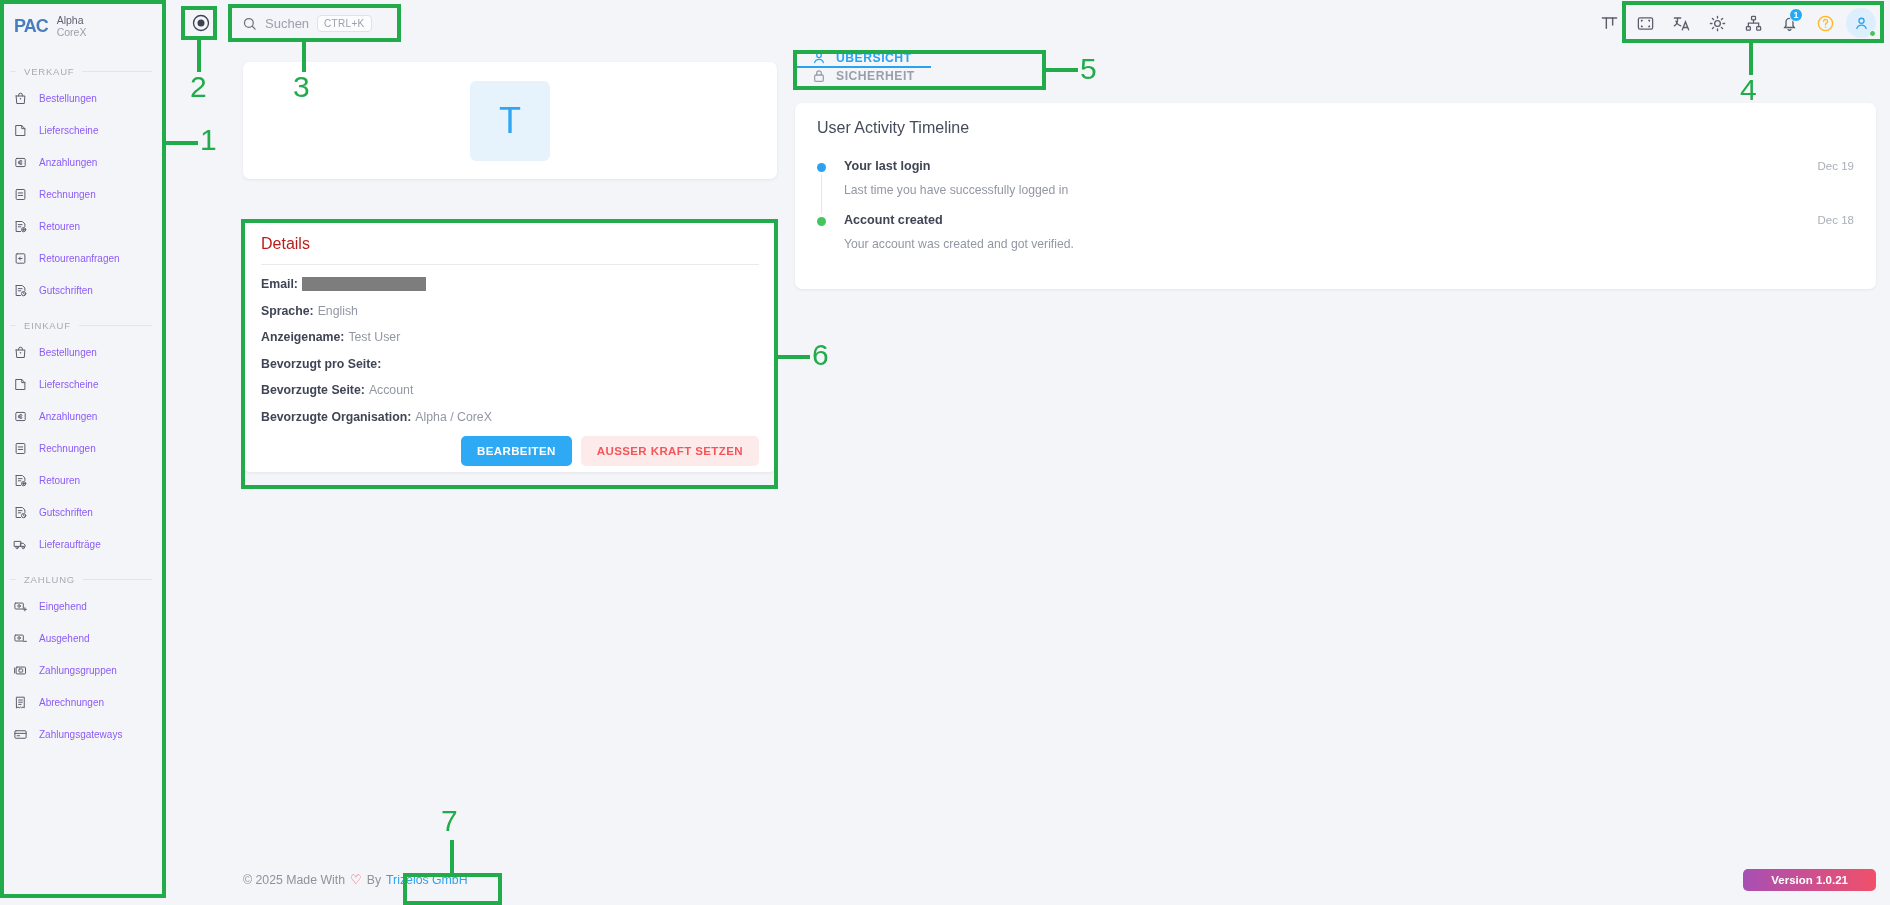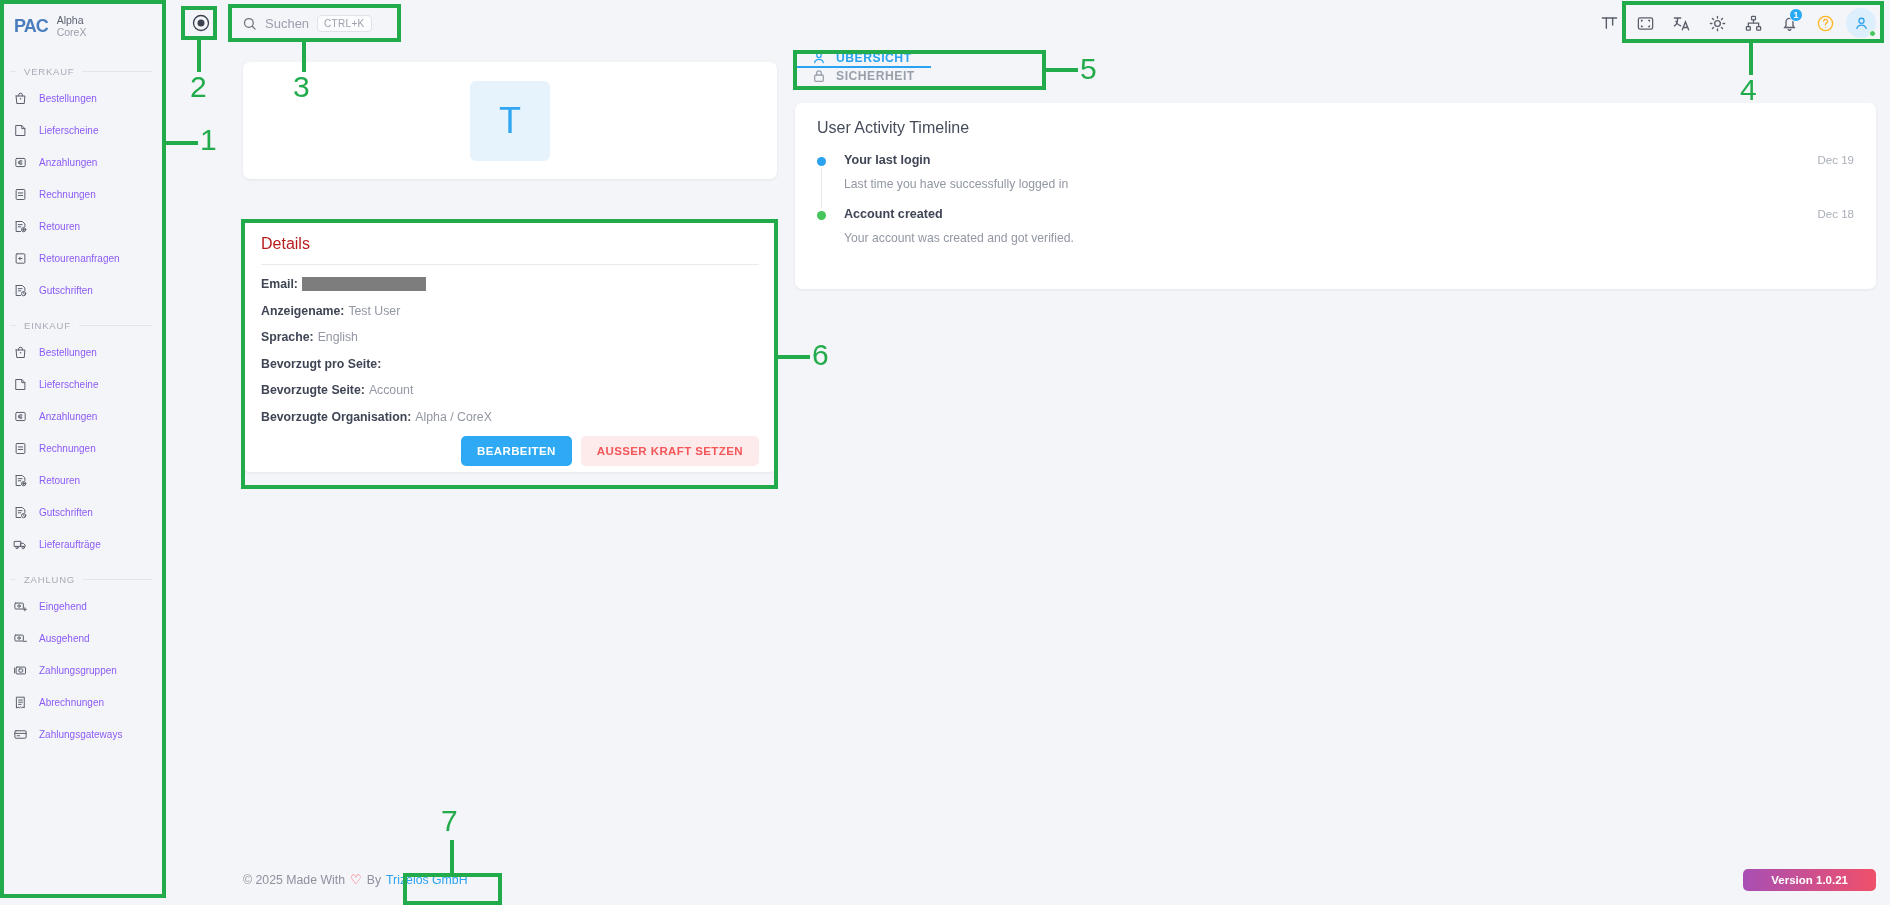--- a/index.html
+++ b/index.html
@@ -146,21 +146,21 @@
   .tab.active { color: #2aa2f0; border-bottom-color: #2aa2f0; }
   .tab.active svg { color: #2aa2f0; }
 
   .timeline-card {
     position: absolute; left: 795px; top: 103px;
     width: 1081px; height: 186px;
     background: #fff; border-radius: 7px;
     box-shadow: 0 1px 3px rgba(20,30,60,.07);
     padding: 16px 22px;
   }
-  .tl-title { font-size: 16px; color: #454b59; margin-bottom: 16px; }
+  .tl-title { font-size: 16px; color: #454b59; margin-bottom: 22px; }
   .tl-item { position: relative; padding-left: 27px; }
   .tl-item .dot {
     position: absolute; left: 0; top: 4px;
     width: 9px; height: 9px; border-radius: 50%;
   }
   .tl-item .line {
     position: absolute; left: 4px; top: 15px; width: 1px; height: 40px; background: #e4e7ec;
   }
   .tl-head { display: flex; align-items: baseline; }
   .tl-head .name { font-size: 12.6px; font-weight: bold; color: #3f4554; }
@@ -493,26 +493,26 @@
 
   <div class="details-card">
     <div class="details-title">Details</div>
     <div class="details-rule"></div>
     <div id="details-rows">
         <div class="drow">
           <b>Email:</b>
           <span class="redacted"></span>
         </div>
         <div class="drow">
+          <b>Sprache:</b>
+          <span class="val">English</span>
+        </div>
+        <div class="drow">
           <b>Anzeigename:</b>
           <span class="val">Test User</span>
-        </div>
-        <div class="drow">
-          <b>Sprache:</b>
-          <span class="val">English</span>
         </div>
         <div class="drow">
           <b>Bevorzugt pro Seite:</b>
         </div>
         <div class="drow">
           <b>Bevorzugte Seite:</b>
           <span class="val">Account</span>
         </div>
         <div class="drow">
           <b>Bevorzugte Organisation:</b>

